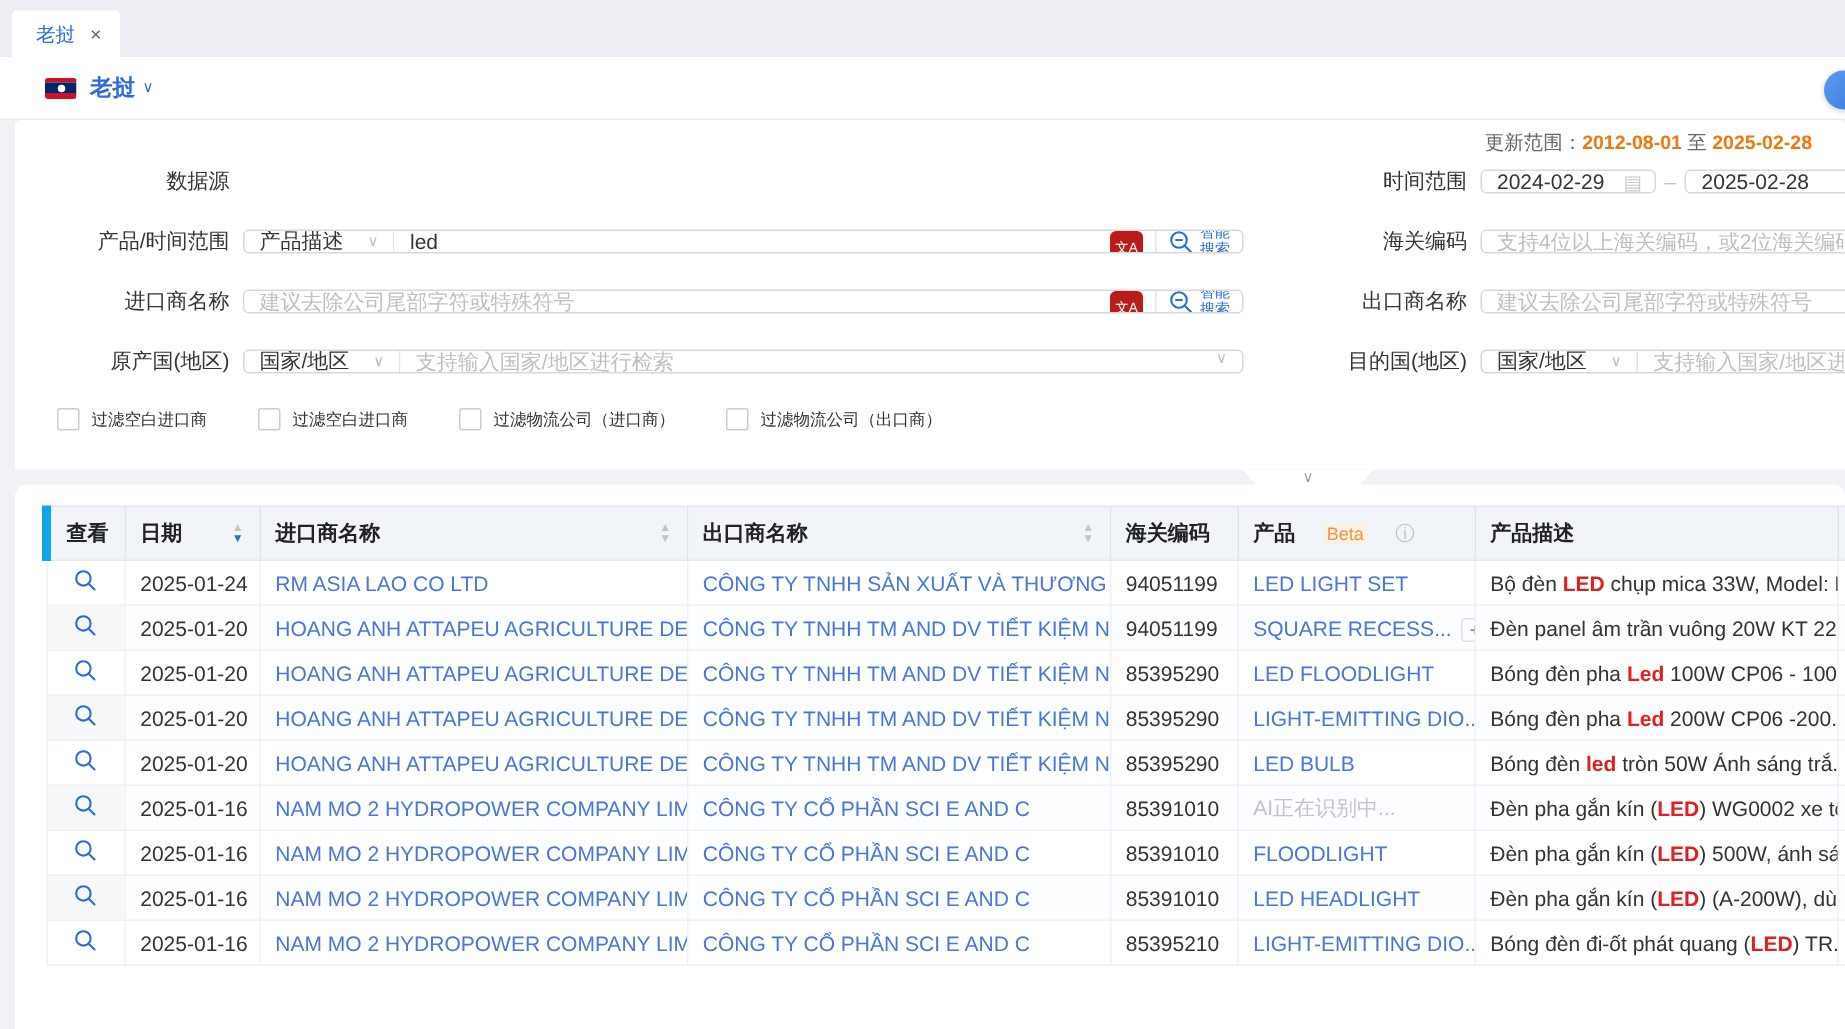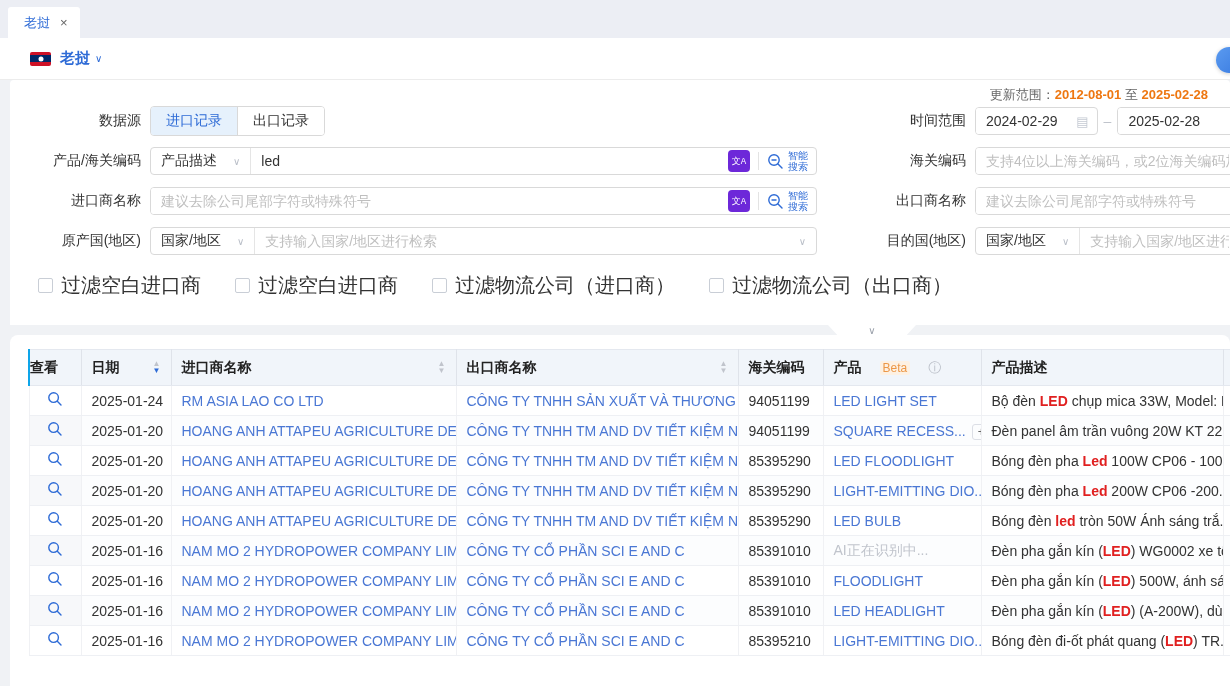--- a/index.html
+++ b/index.html
@@ -21,65 +21,65 @@
   .flag .circle { position:absolute; top:50%; left:50%; width:5px; height:5px; background:#fff; border-radius:50%; transform:translate(-50%,-50%); }
   .country-name { color:#2e6bd6; font-weight:bold; font-size:15px; margin-left:9px; }
   .country-caret { color:#2e6bd6; font-size:10px; margin-left:5px; }
   .float-btn { position:absolute; right:-12px; top:9px; width:26px; height:26px; border-radius:50%; background:linear-gradient(135deg,#5b9bf0,#3a7be0); box-shadow:0 1px 4px rgba(0,0,0,.2); }
 
   
   .filter-card { background:#fff; margin-left:10px; position:relative; padding:6px 0 26px 0; border-radius:4px 4px 0 0; }
   .update-range { position:absolute; top:6px; right:22px; font-size:13px; color:#666; }
   .update-range b { color:#ee7711; font-weight:bold; }
   .filter-grid { position:relative; padding-top:20px; }
-  .frow { display:flex; align-items:center; margin-bottom:10px; min-height:30px; }
+  .frow { display:flex; align-items:center; margin-bottom:10px; min-height:30px;padding-left:12px; }
   .flabel { width:140px; text-align:right; padding-right:9px; color:#333; flex:0 0 140px; font-size:14px; }
   .rcol { position:absolute; left:830px; top:20px; width:400px; }
   .rcol .frow { margin-bottom:10px; }
   .rcol .flabel { width:135px; flex:0 0 135px; }
 
   .toggle-group { display:flex; border:1px solid #d9d9d9; border-radius:4px; overflow:hidden; height:30px; }
   .toggle-opt { padding:0 15px; display:flex; align-items:center; font-size:14px; background:#fff; color:#333; cursor:pointer; }
   .toggle-opt.active { background:#e6f1fc; color:#2e6bd6; }
   .toggle-opt + .toggle-opt { border-left:1px solid #d9d9d9; }
 
-  .inputbox { border:1px solid #d9d9d9; border-radius:4px; height:28px; display:flex; align-items:center; background:#fff; overflow:hidden; }
+  .inputbox { border:1px solid #d9d9d9; border-radius:4px; height:16px; display:flex; background:#fff; overflow:hidden; }
   .inputbox input { border:none; outline:none; flex:1; height:100%; padding:0 10px; font-size:14px; font-family:inherit; color:#333; min-width:0; }
   .inputbox input::placeholder { color:#bfbfbf; }
   .sel { display:flex; align-items:center; gap:16px; padding:0 10px; border-right:1px solid #e5e5e5; height:100%; font-size:14px; color:#333; cursor:pointer; white-space:nowrap; }
   .sel .caret, .in-caret { color:#b9bec7; font-size:10px; }
   .in-caret { padding-right:10px; }
 
-  .trans-icon { width:22px; height:22px; background:#6d28d9; border-radius:4px; color:#fff; font-size:9px; display:flex; align-items:center; justify-content:center; margin-right:8px; flex:0 0 22px; cursor:pointer;font-family:Liberation Mono, monospace; }
+  .trans-icon { width:22px; height:22px; background:#b91c1c; border-radius:4px; color:#fff; font-size:9px; display:flex; align-items:center; justify-content:center; margin-right:8px; flex:0 0 22px; cursor:pointer; }
   .vdiv { width:1px; height:18px; background:#e3e3e3; margin-right:8px; }
   .smart-search { display:flex; align-items:center; gap:4px; padding-right:8px; cursor:pointer; }
   .smart-search svg { flex:0 0 auto; }
   .smart-label { color:#2e6bd6; font-size:10px; line-height:11px; white-space:pre-line; }
 
   .datebox { width:135px; }
   .datebox input { padding-right:4px; }
   .cal-icon { color:#c4c9d2; font-size:13px; padding-right:8px; cursor:pointer; }
   .dsep { margin:0 6px; color:#c0c4cc; }
 
   .checkrow { display:flex; align-items:center; margin:16px 0 0 28px; gap:34px; }
   .checkitem { display:flex; align-items:center; gap:8px; cursor:pointer; }
   .checkbox { width:15px; height:15px; border:1px solid #c9ced6; border-radius:2px; background:#fff; flex:0 0 15px; }
-  .checklabel { font-size:20px; color:#333; }
+  .checklabel { font-size:11px; color:#333; }
 
   .collapse-tab { position:absolute; left:818px; bottom:-17px; width:88px; height:17px; background:#fff; clip-path:polygon(0 0,100% 0,82% 100%,18% 100%); display:flex; align-items:flex-start; justify-content:center; cursor:pointer; }
   .collapse-tab span { color:#9aa0aa; font-size:10px; line-height:12px; }
 
   
   .results-card { background:#fff; margin:10px 0 0 10px; border-radius:8px 8px 0 0; padding:14px 0 0 18px; height:400px; }
   .summary { font-size:15px; font-weight:bold; color:#222; margin-bottom:14px; }
   .summary .cnt { color:#e02020; margin:0 4px; }
 
   table.grid { border-collapse:collapse; table-layout:fixed; width:1274px; font-size:14px; }
   .grid th { background:#f1f5fa; font-weight:bold; color:#222; height:36px; text-align:left; padding:0 10px; border-right:1px solid #dfe3ea; border-bottom:1px solid #e4e8ef; border-top:1px solid #e4e8ef; white-space:nowrap; overflow:hidden; }
-  .grid th:first-child { padding:0; border-left:2px solid #0ea5e9; }
+  .grid th:first-child { text-align:center; padding:0; border-left:6px solid #0ea5e9; }
   .grid td { height:30px; padding:0 10px; border-right:1px solid #f0f1f4; border-bottom:1px solid #eef0f4; white-space:nowrap; overflow:hidden; color:#333; }
   .grid td.view-cell { text-align:center; padding:0; border-left:1px solid #f0f1f4; }
   .grid tr.even td.view-cell { background:#f7f8fa; }
   .grid tr.even td { background:#fcfdfe; }
   .th-flex { display:flex; align-items:center; gap:6px; }
   .sorter { display:inline-flex; flex-direction:column; line-height:6px; margin-left:auto; cursor:pointer; }
   .sorter i { font-style:normal; font-size:8px; color:#c0c4cc; height:7px; }
   .sorter i.on { color:#2e6bd6; }
   .beta-badge { background:#fdf1e3; color:#ec9747; font-size:12px; font-weight:normal; padding:0 3px; border-radius:2px; }
   .info-icon { color:#b9bec7; font-size:13px; font-weight:normal; cursor:pointer; }
@@ -115,28 +115,24 @@
   <div class="update-range">
     <span>更新范围：</span><b>2012-08-01</b>
     <span>至</span>
     <b>2025-02-28</b>
   </div>
 
   <div class="filter-grid">
 
     <div class="frow">
       <div class="flabel">数据源</div>
-      <div class="toggle-group">
-        <div class="toggle-opt active">进口记录</div>
-        <div class="toggle-opt">出口记录</div>
-      </div>
     </div>
 
     <div class="frow">
-      <div class="flabel">产品/海关编码</div>
+      <div class="flabel">产品/时间范围</div>
       <div class="inputbox" style="width:667px;">
         <div class="sel">
           <span>产品描述</span>
           <span class="caret">∨</span>
         </div>
         <input value="led" style="">
         <span class="trans-icon">文A</span>
         <span class="vdiv"></span>
         <span class="smart-search">
           <svg width="17" height="17" viewBox="0 0 17 17">

